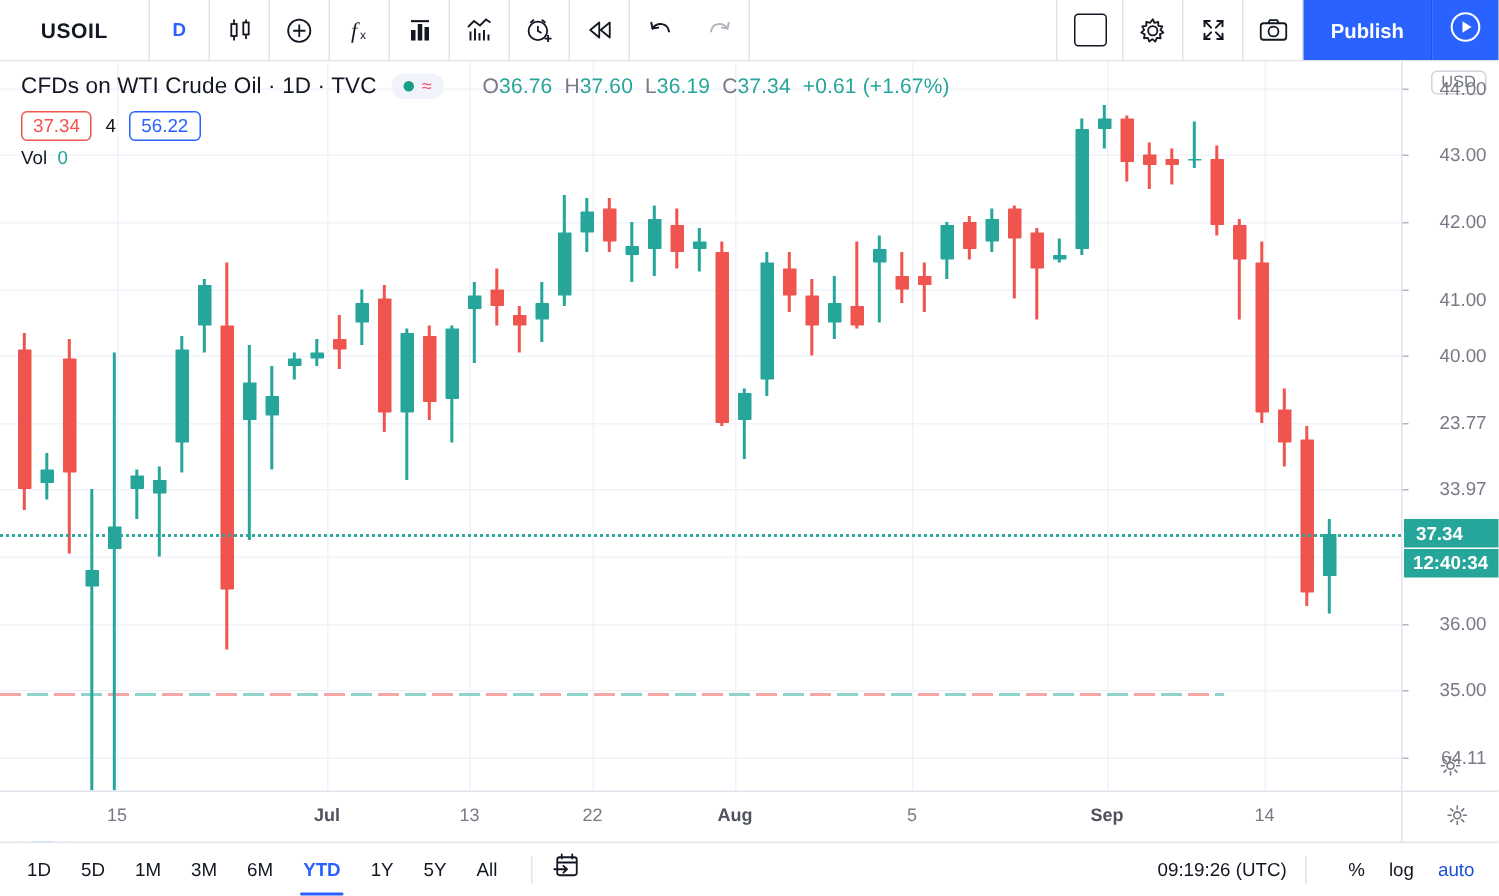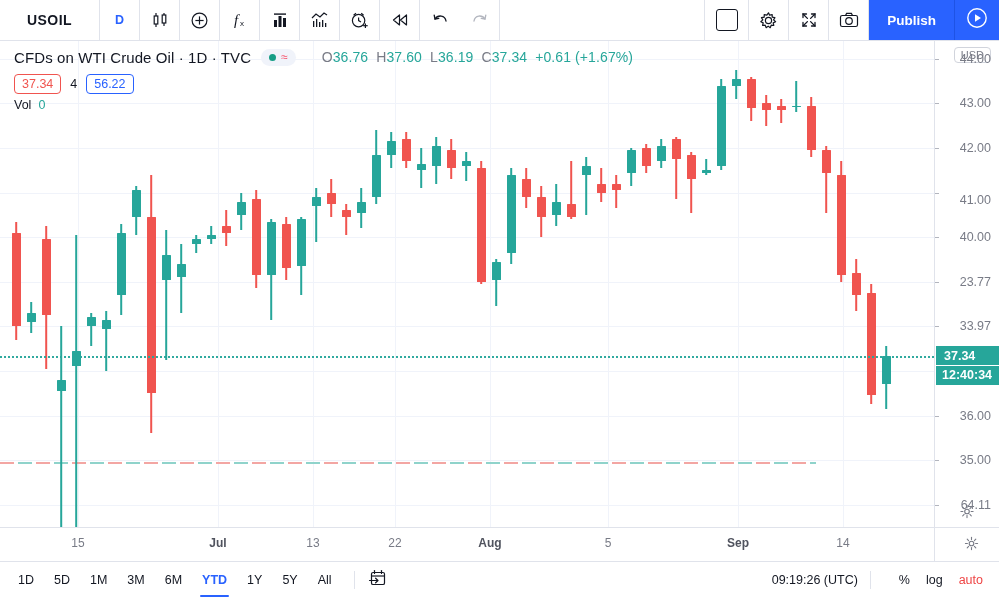--- a/index.html
+++ b/index.html
@@ -130,21 +130,21 @@
   }
   .range:first-of-type{margin-left:16px;}
   .range.active{color:#2962ff;font-weight:bold;}
   .range.active::after{
     content:"";position:absolute;left:0;right:0;bottom:-7px;height:2px;background:#2962ff;border-radius:1px;
   }
   .bb-sep{width:1px;height:18px;background:#e0e3eb;margin:0 12px;}
   .bb-right{margin-left:auto;display:flex;align-items:center;padding-right:16px;}
   .bb-time{font-size:12.5px;color:#131722;}
   .bb-opt{font-size:12.5px;color:#131722;margin-left:16px;}
-  .bb-opt.active{color:#ef4444;}
+  .bb-opt.active{color:#1d4ed8;}
 </style>
 </head>
 <body>
 
 <div class="app">
 
   <div class="toolbar">
 
     <div class="tb-cell tb-symbol">
       <span>USOIL</span>

